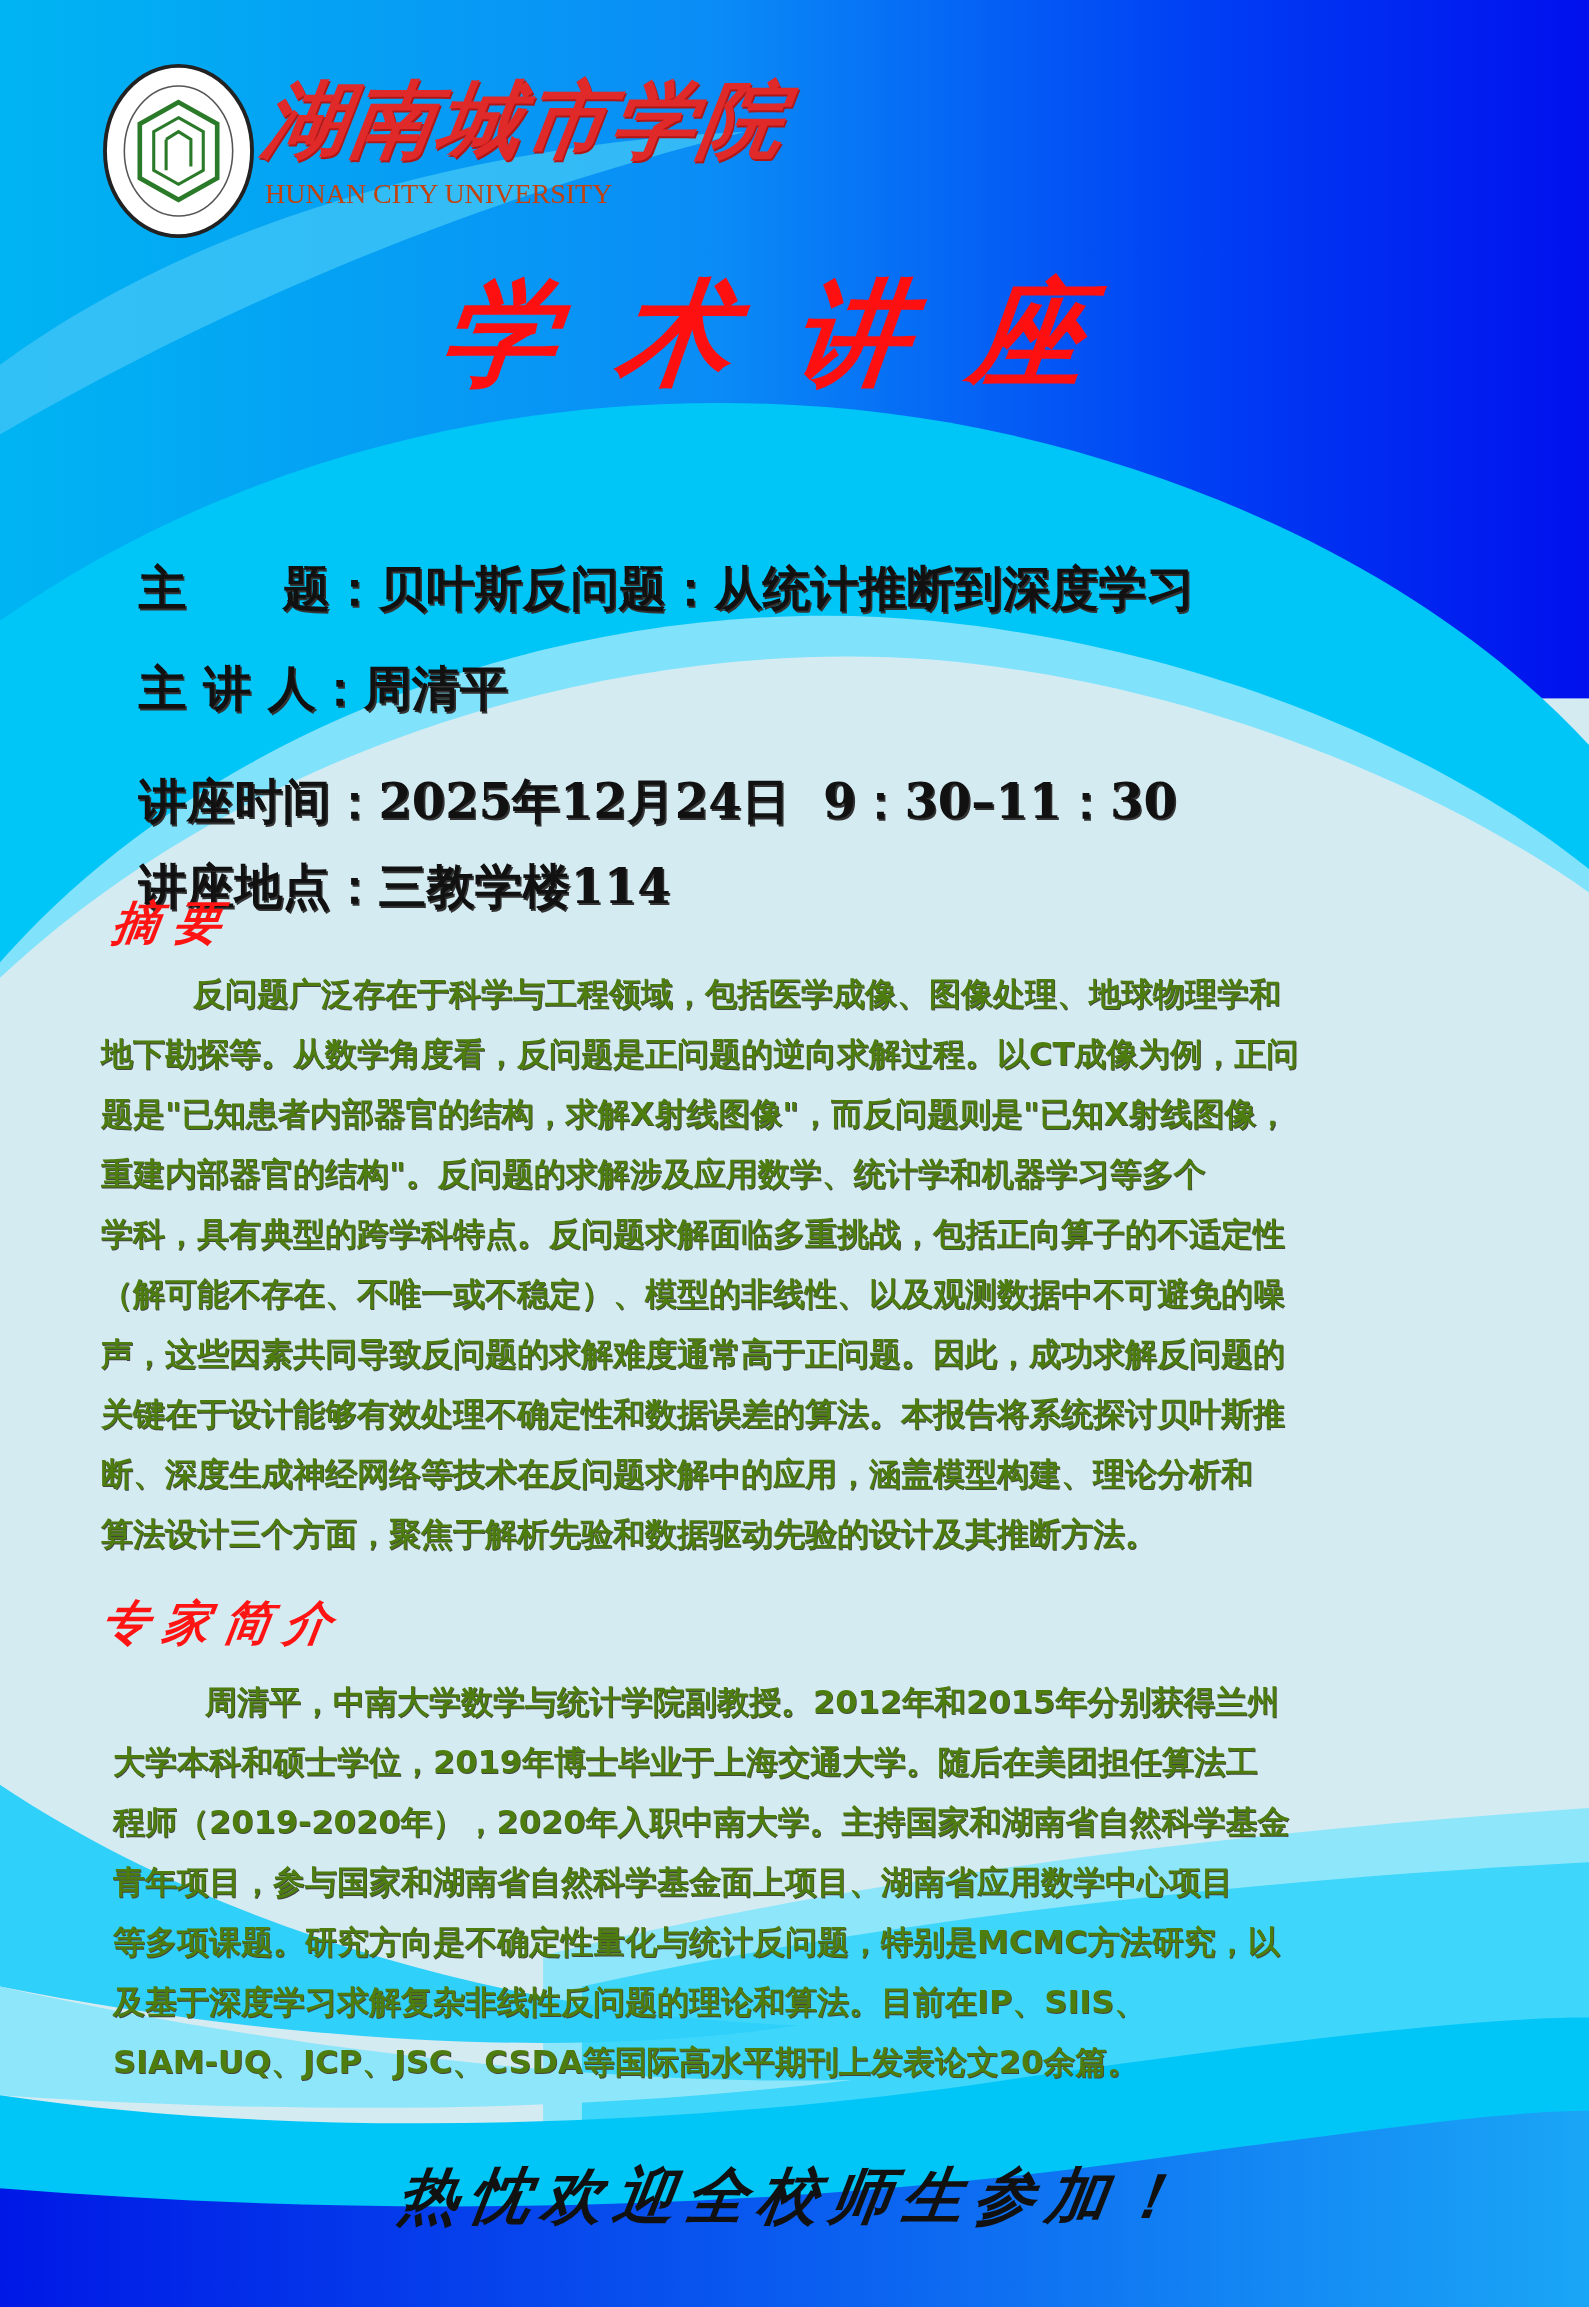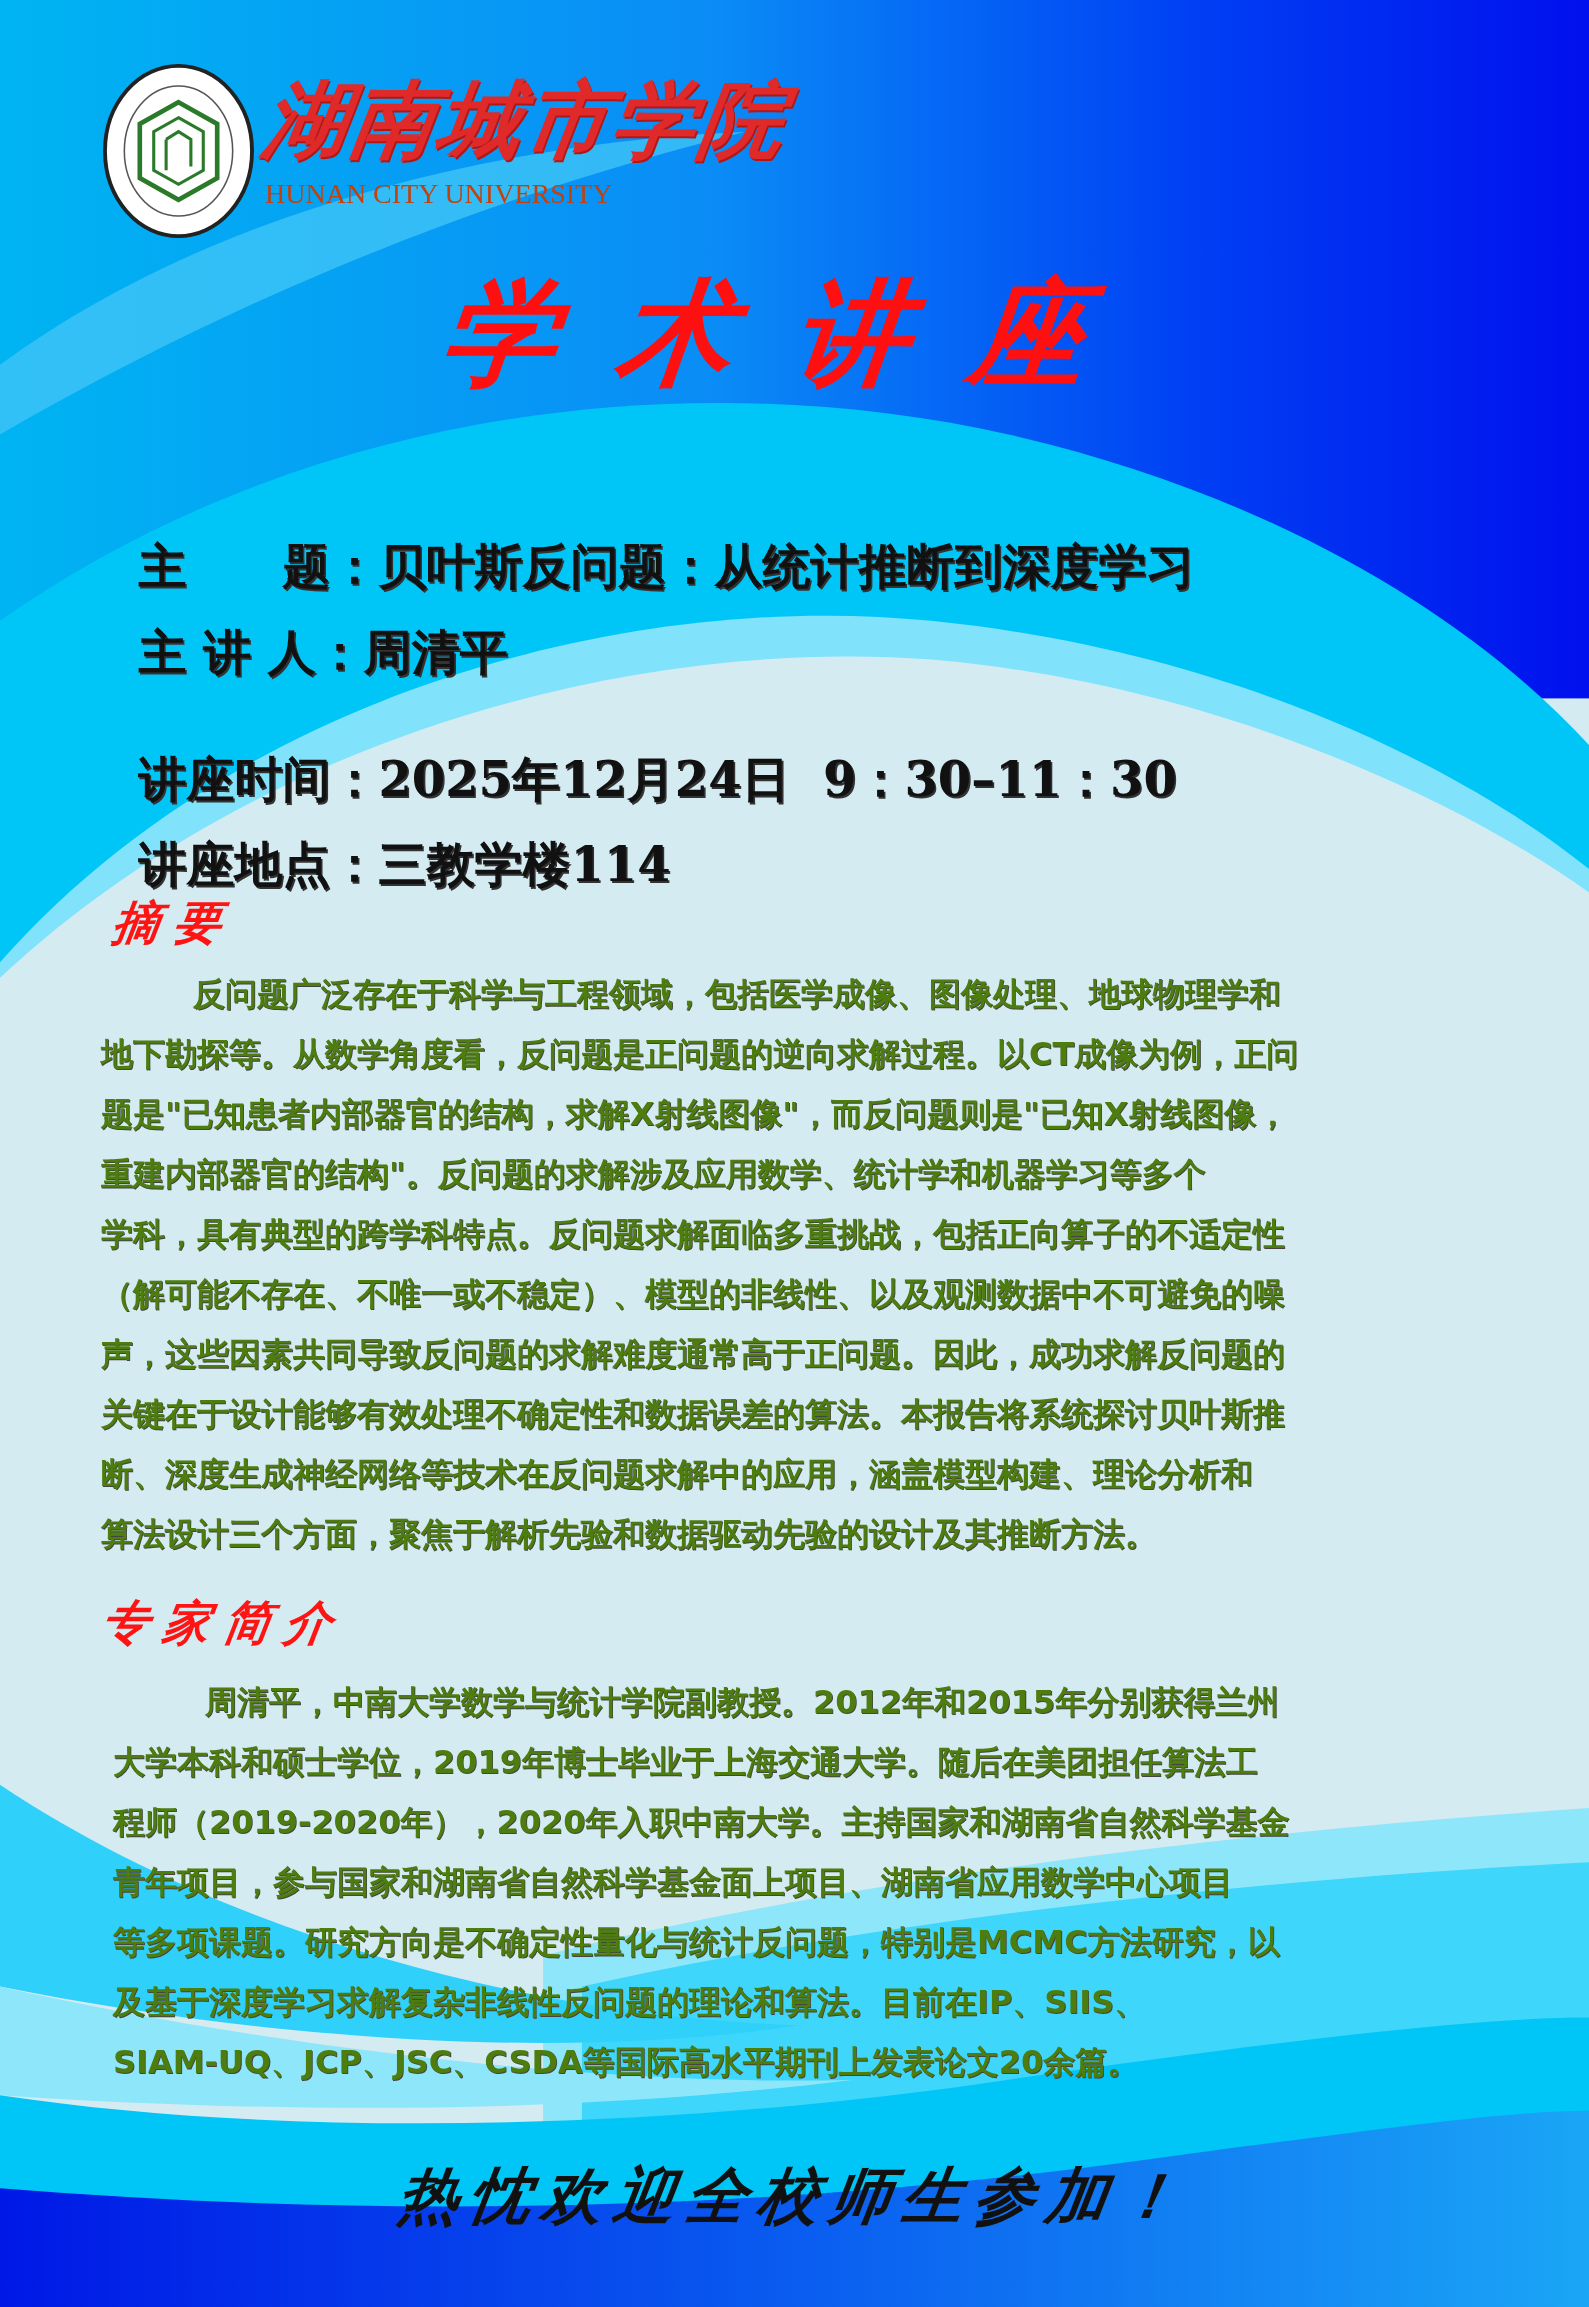--- a/index.html
+++ b/index.html
@@ -29,21 +29,21 @@
     font-family: "DejaVu Serif", "Liberation Serif", serif;
     font-size: 115px; font-weight: bold; font-style: italic; color: #ff1010;
     letter-spacing: 61px; line-height: 1; transform: skewX(-6deg);
   }
 
   .info-row {
     left: 105px; font-family: "DejaVu Serif", "Liberation Serif", serif;
     font-size: 48px; font-weight: bold; color: #111; line-height: 1;
     text-shadow: 1.6px 1.6px 0 #333; white-space: pre;
   }
-  .info-row .label { display: inline-block; }
+  .info-row .label { display: inline-block; margin-top: 22px; }
 
   .section-head {
     font-family: "DejaVu Serif", "Liberation Serif", serif;
     font-weight: bold; font-style: italic; color: #ff1414; font-size: 47px;
     letter-spacing: 14px; line-height: 1; transform: skewX(-8deg);
   }
   .para {
     font-family: "DejaVu Sans", "Liberation Sans", sans-serif;
     font-size: 32px; font-weight: bold; color: #4d7c0f; line-height: 60px;
     text-shadow: 0.8px 0.8px 0 #444; text-align: justify;
@@ -97,21 +97,21 @@
   <path d="M84 100 L100 90 L116 100 L116 135 M84 100 L84 140" fill="none" stroke="#2a7a2a" stroke-width="4"></path>
 </svg>
 <div class="layer logo-cn">湖南城市学院</div>
 <div class="layer logo-en">HUNAN CITY UNIVERSITY</div>
 
 <div class="layer main-title">学术讲座</div>
 
 <div class="layer info-row" style="top:494px;">
   <span class="label">主　　题：</span><span>贝叶斯反问题：从统计推断到深度学习</span>
 </div>
-<div class="layer info-row" style="top:580px;">
+<div class="layer info-row" style="top:594px;">
   <span class="label">主 讲 人：</span><span>周清平</span>
 </div>
 <div class="layer info-row" style="top:707px;">
   <span class="label">讲座时间：</span><span>2025年12月24日  9：30–11：30</span>
 </div>
 <div class="layer info-row" style="top:792px;text-align:center;">
   <span class="label">讲座地点：</span><span>三教学楼114</span>
 </div>
 
 <div class="layer section-head" style="left:113px; top:899px;">摘要</div>

